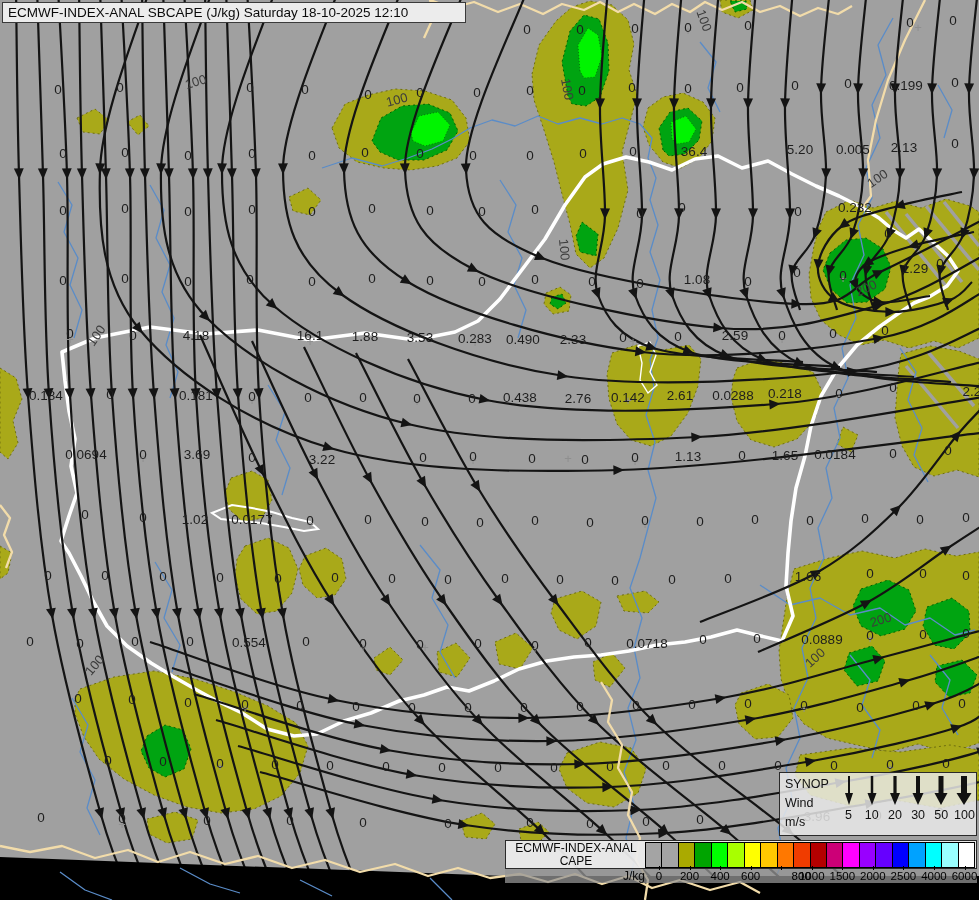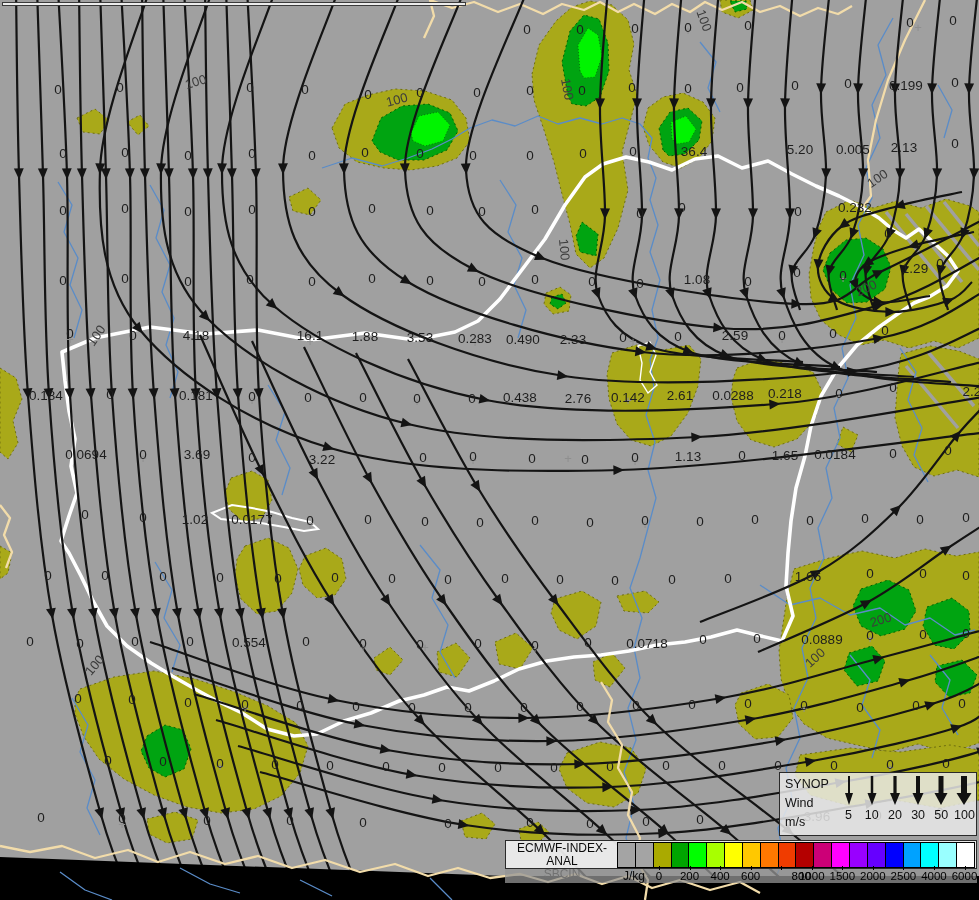--- a/index.html
+++ b/index.html
@@ -23,21 +23,21 @@
       background:#ececec;border:1px solid #3a3a3a;color:#0a0a0a;
       font-size:13.5px;line-height:17.4px;padding:1px 5px;}
   #wind-legend{position:absolute;left:779px;top:772px;width:196px;height:62px;z-index:3;
       background:rgba(233,233,233,0.84);border:1px solid #2a2a2a;display:flex;}
   #wind-title{width:52px;padding:2px 0 0 5px;font-size:12.5px;line-height:19px;color:#111;}
   #wind-arrows{flex:1;display:flex;align-items:stretch;}
   .wind-cell{flex:1;display:flex;flex-direction:column;align-items:center;justify-content:flex-start;}
   .wind-num{font-size:12.5px;color:#111;margin-top:1px;}
   #cape-legend{position:absolute;left:505px;top:840px;width:472px;z-index:3;font-size:12px;color:#0a0a0a;}
   #cape-top{display:flex;height:27px;background:rgba(236,236,236,0.94);border:1px solid #2a2a2a;}
-  #cape-titles{width:112px;text-align:center;line-height:13px;padding-top:1px;}
+  #cape-titles{width:140px;text-align:center;line-height:13px;padding-top:1px;}
   #cape-bar{flex:1;display:flex;margin:1px 1px 0 0;}
   .cape-cell{flex:1;border:1px solid #000;margin-left:-1px;height:24px;}
   #cape-bottom{display:flex;height:14px;background:rgba(148,148,148,0.75);position:relative;}
   #cape-unit{width:140px;text-align:right;line-height:14px;}
   #cape-ticks{flex:1;position:relative;}
   .cape-tick-label{position:absolute;top:1px;transform:translateX(-50%);font-size:11.5px;color:#000;}
   .cape-tick-mark{position:absolute;top:-3px;width:1px;height:4px;background:#000;}
 </style>
 </head>
 <body>
@@ -453,20 +453,21 @@
         <text x="590" y="828" class="lbl">0</text>
         <text x="646" y="826" class="lbl">0</text>
         <text x="700" y="824" class="lbl">0</text>
         <text x="817" y="821" class="lbl">3.96</text>
         <text x="878" y="820" class="lbl">0</text>
         <text x="940" y="817" class="lbl">0</text>
       </g>
   </svg>
 
   <div id="header-box">
+    <div>ECMWF-INDEX-ANAL SBCAPE (J/kg) Saturday 18-10-2025 12:10</div>
   </div>
 
   <div id="wind-legend">
     <div id="wind-title">
       <div>SYNOP</div>
       <div>Wind</div>
       <div>m/s</div>
     </div>
     <div id="wind-arrows">
         <div class="wind-cell">
@@ -511,21 +512,21 @@
           </svg>
           <div class="wind-num">100</div>
         </div>
       </div>
   </div>
 
   <div id="cape-legend">
     <div id="cape-top">
       <div id="cape-titles">
         <div>ECMWF-INDEX-ANAL</div>
-        <div>SBCIN</div>
+        <div>CAPE</div>
       </div>
       <div id="cape-bar">
           <div class="cape-cell" style="background: rgb(164, 164, 164);"></div>
           <div class="cape-cell" style="background: rgb(164, 164, 164);"></div>
           <div class="cape-cell" style="background: rgb(170, 170, 0);"></div>
           <div class="cape-cell" style="background: rgb(0, 164, 0);"></div>
           <div class="cape-cell" style="background: rgb(0, 255, 0);"></div>
           <div class="cape-cell" style="background: rgb(168, 255, 0);"></div>
           <div class="cape-cell" style="background: rgb(255, 255, 0);"></div>
           <div class="cape-cell" style="background: rgb(255, 200, 0);"></div>

